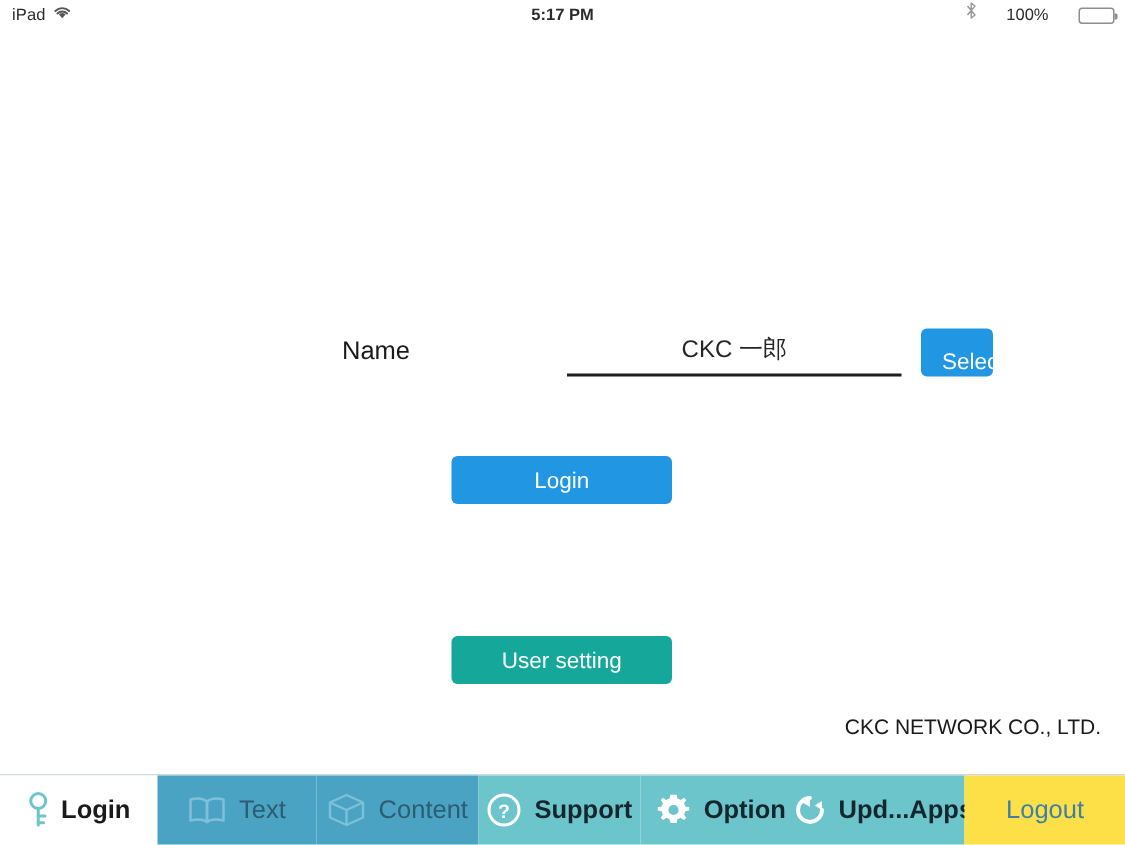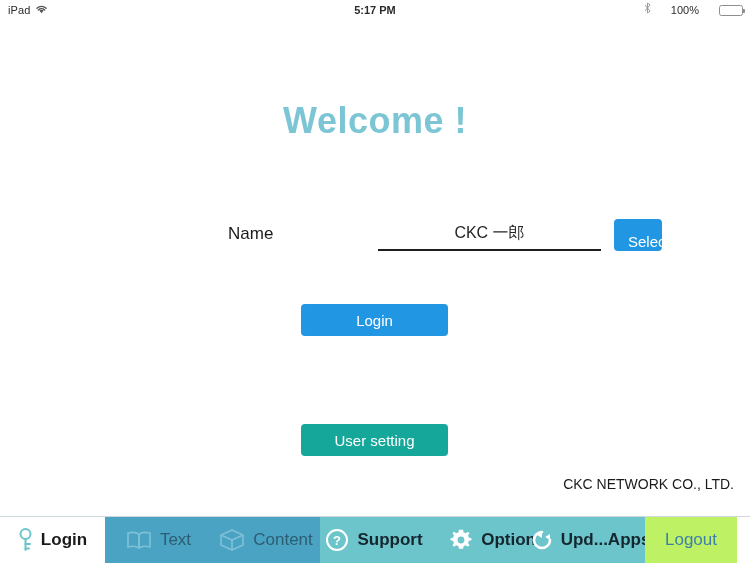--- a/index.html
+++ b/index.html
@@ -204,23 +204,23 @@
     box-sizing: border-box;
     cursor: pointer;
     user-select: none;
   }
   .tab-label { font-size: 17px; white-space: nowrap; }
 
   .tab-login   { width: 105px; background: #ffffff; }
   .tab-text    { width: 107px; background: #4ba3c3; }
   .tab-content { width: 108px; background: #4ba3c3; }
   .tab-support { width: 108px; background: #6dc5cc; }
-  .tab-option  { width: 108px; background: #6dc5cc; justify-content: flex-end; }
+  .tab-option  { width: 108px; background: #6dc5cc; }
   .tab-update  { width: 109px; background: #6dc5cc; }
-  .tab-logout  { width: 92px; background: #bef264; }
+  .tab-logout  { width: 107px; background: #fde047; }
 
   .tab-login .tab-label   { color: #1a1a1a; font-weight: bold; }
   .tab-text .tab-label    { color: #2c5d72; }
   .tab-content .tab-label { color: #2c5d72; }
   .tab-support .tab-label { color: #15262e; font-weight: bold; }
   .tab-option .tab-label  { color: #15262e; font-weight: bold; }
   .tab-update .tab-label  { color: #15262e; font-weight: bold; }
   .tab-logout .tab-label  { color: #3e7fa8; }
 
   .tab-icon { display: flex; align-items: center; justify-content: center; }
@@ -255,21 +255,20 @@
         </svg>
       </span>
       <span class="sb-batt-pct">100%</span>
       <span class="batt">
         <span class="batt-fill"></span>
         <span class="batt-cap"></span>
       </span>
     </div>
   </div>
 
-  <div class="welcome">Welcome !</div>
 
   <div class="name-row">
     <div class="name-label">Name</div>
     <div class="name-field">
       <div class="name-value">CKC 一郎</div>
     </div>
   </div>
   <button class="select-btn">Select</button>
 
   <button class="login-btn">Login</button>

